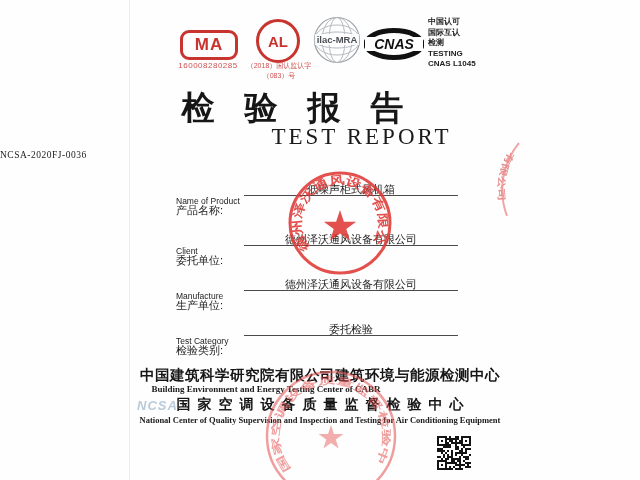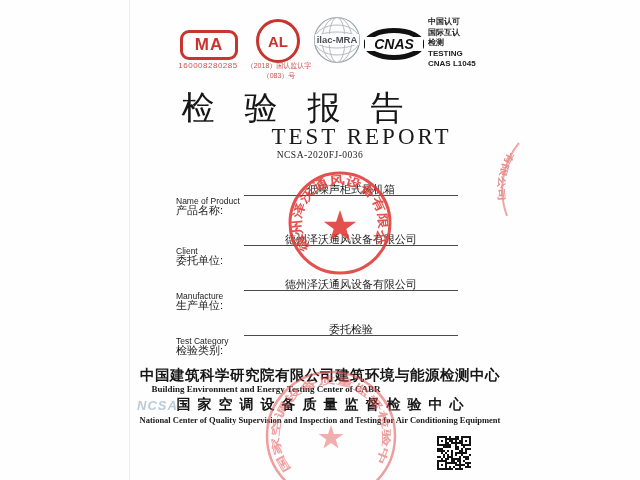--- a/index.html
+++ b/index.html
@@ -13,25 +13,25 @@
     color:#c8342e;letter-spacing:1px;}
   .cma-num{left:168px;top:61px;width:80px;text-align:center;font-size:8px;color:#d05050;letter-spacing:.5px;}
   .cal-circle{left:256px;top:19px;width:38px;height:38px;border:3px solid #c8342e;border-radius:50%;
     display:flex;align-items:center;justify-content:center;font-weight:bold;font-size:15px;color:#c8342e;}
   .cal-caption{left:234px;top:61px;width:90px;text-align:center;font-size:7px;color:#d05050;}
   .ilac-wrap{left:313px;top:16px;width:48px;height:48px;}
   .cnas-wrap{left:364px;top:28px;width:60px;height:32px;}
   .accred{left:428px;top:17px;width:70px;font-size:8px;font-weight:bold;line-height:10.5px;color:#222;}
 
   
-  .title-zh{left:0;top:86px;width:585px;text-align:center;font-size:33px;font-weight:normal;
+  .title-zh{left:0;top:86px;width:585px;text-align:center;font-size:33px;font-weight:bold;
     letter-spacing:30px;text-indent:30px;color:#161616;}
   .title-en{left:0;top:124px;width:640px;text-align:center;font-family:"Liberation Serif",serif;
     font-size:23px;letter-spacing:3px;text-indent:3px;color:#1a1a1a;padding-left:40px;}
-  .report-no{left:0;top:150px;width:640px;text-align:center;font-family:"Liberation Serif",serif;
+  .report-no{left:0;top:150px;width:640px;text-align:left;font-family:"Liberation Serif",serif;
     font-size:9.5px;letter-spacing:.5px;color:#222;}
 
   
   .f-label-zh{left:176px;width:90px;font-size:11px;color:#1c1c1c;margin-top:20px;}
   .f-label-en{left:176px;width:110px;font-size:8.5px;color:#222;}
   .f-line{left:244px;width:214px;height:0;border-bottom:1px solid #4a4a4a;}
   .f-value{left:244px;width:214px;text-align:center;font-size:11px;color:#1c1c1c;}
 
   
   .org-zh{left:0;top:366px;width:640px;text-align:center;font-size:14.5px;font-weight:bold;

